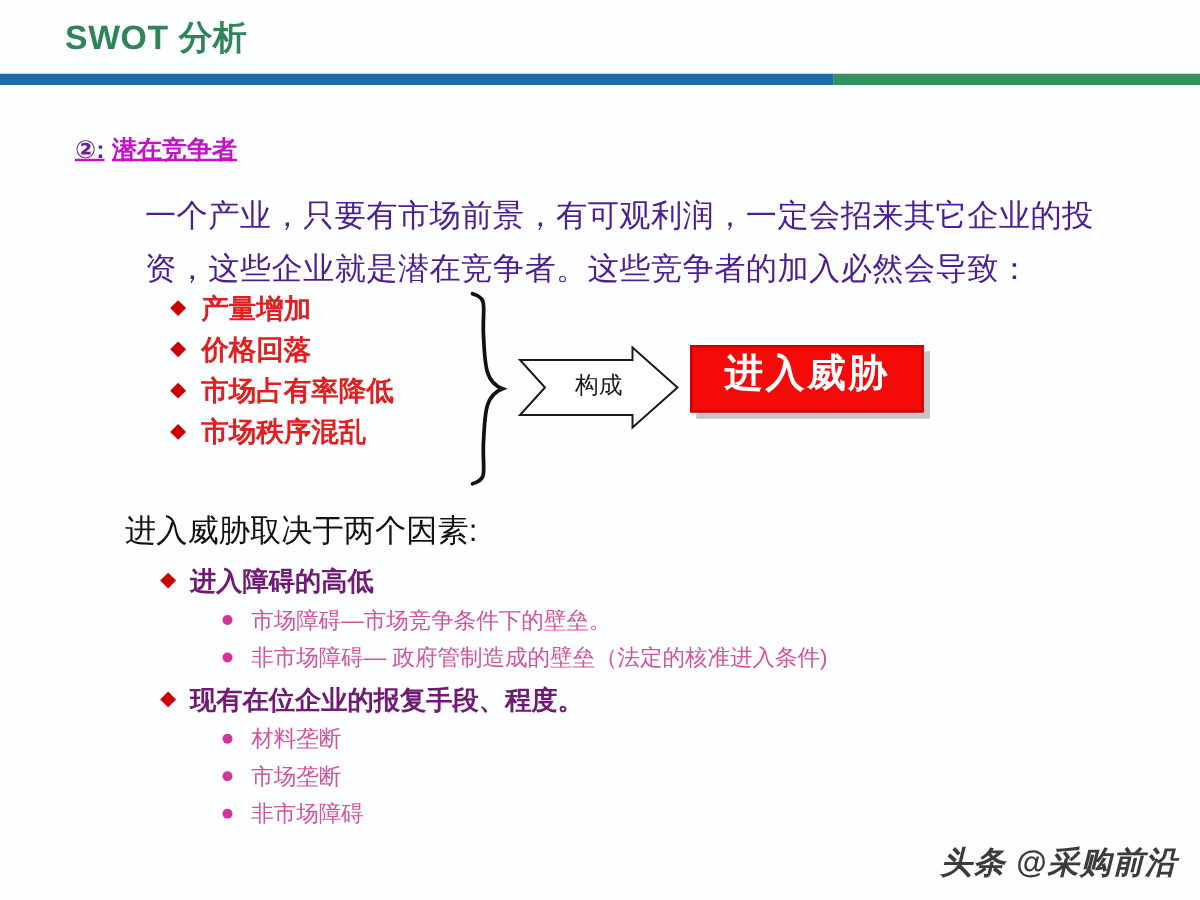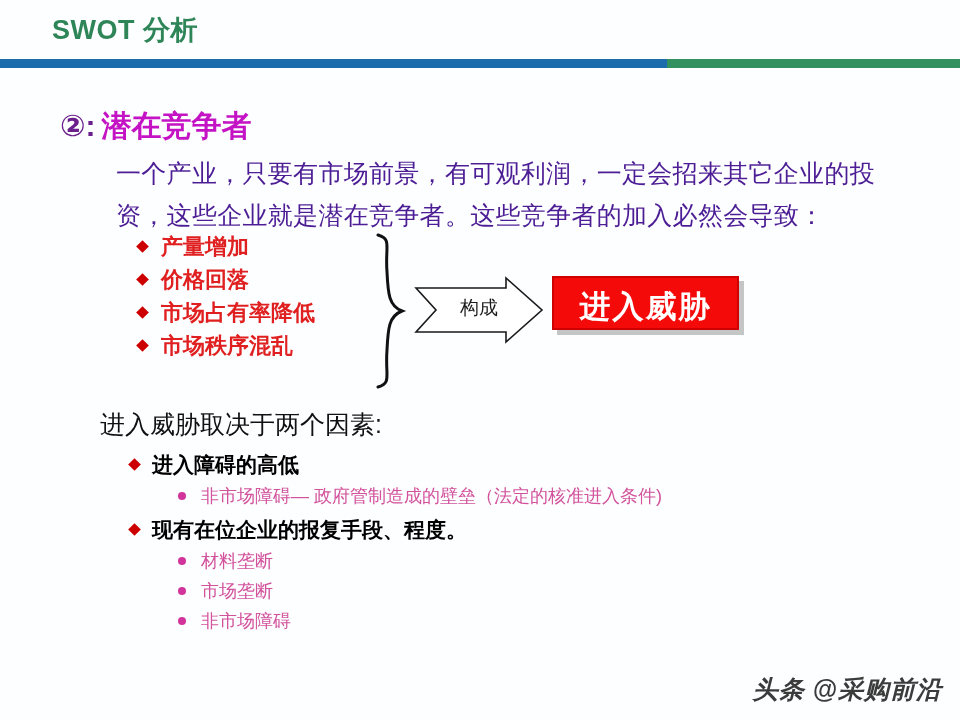--- a/index.html
+++ b/index.html
@@ -56,24 +56,25 @@
     flex: 1;
     height: 100%;
     background: #33915f;
   }
 
   
   #section-heading {
     position: absolute;
     left: 60px;
     top: 106px;
-    font-size: 30px;
+    font-size: 20px;
     font-weight: bold;
     color: #c413c4;
     white-space: nowrap;
+    text-decoration: underline;
   }
   #section-heading .marker {
     color: #6b1f8c;
     font-weight: bold;
     margin-right: 6px;
   }
 
   
   #intro {
     position: absolute;
@@ -143,21 +144,21 @@
   #threat-box {
     position: absolute;
     left: 552px;
     top: 276px;
     width: 183px;
     height: 50px;
     background: #f50a0a;
     border: 2px solid #cf0000;
     box-shadow: 5px 5px 0 rgba(150,150,150,0.55);
     display: flex;
-    align-items: flex-end;
+    align-items: flex-start;
     justify-content: center;
   }
   #threat-box-label {
     color: #ffffff;
     font-size: 31px;
     font-weight: bold;
     letter-spacing: 2px;
     white-space: nowrap;
   }
 
@@ -175,21 +176,21 @@
     left: 100px;
     top: 448px;
     width: 760px;
   }
   .factor-group { margin-bottom: 2px; }
   .factor-head {
     display: flex;
     align-items: center;
     height: 33px;
     margin-left: 30px;
-    color: #000000;
+    color: #701a75;
     font-size: 21px;
     font-weight: bold;
     white-space: nowrap;
   }
   .factor-head .diamond-bullet { margin-right: 13px; }
   .sub-item {
     display: flex;
     align-items: center;
     height: 30px;
     margin-left: 78px;
@@ -275,20 +276,24 @@
 
   <div id="factors">
 
     <div class="factor-group">
       <div class="factor-head">
         <span class="diamond-bullet"></span>
         <span>进入障碍的高低</span>
       </div>
       <div class="sub-item">
         <span class="round-bullet"></span>
+        <span>市场障碍—市场竞争条件下的壁垒。</span>
+      </div>
+      <div class="sub-item">
+        <span class="round-bullet"></span>
         <span>非市场障碍— 政府管制造成的壁垒（法定的核准进入条件)</span>
       </div>
     </div>
 
     <div class="factor-group">
       <div class="factor-head">
         <span class="diamond-bullet"></span>
         <span>现有在位企业的报复手段、程度。</span>
       </div>
       <div class="sub-item">

